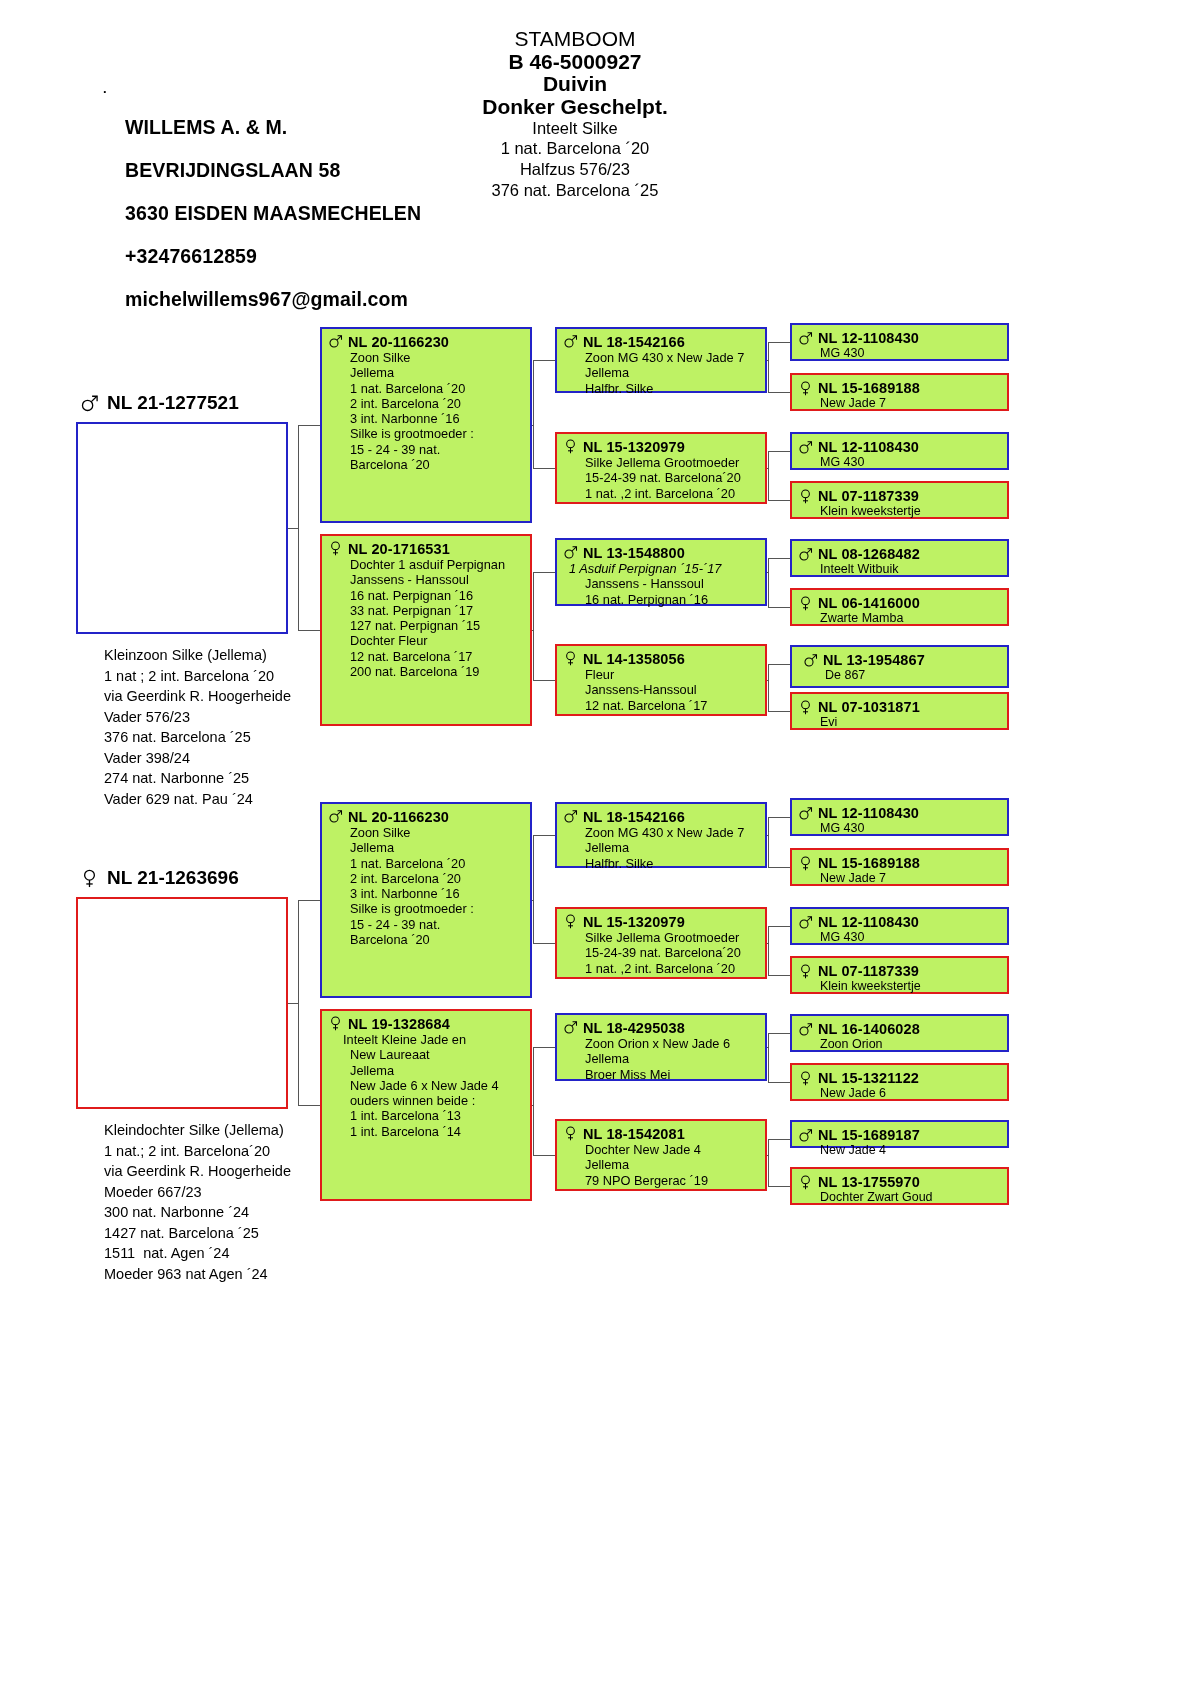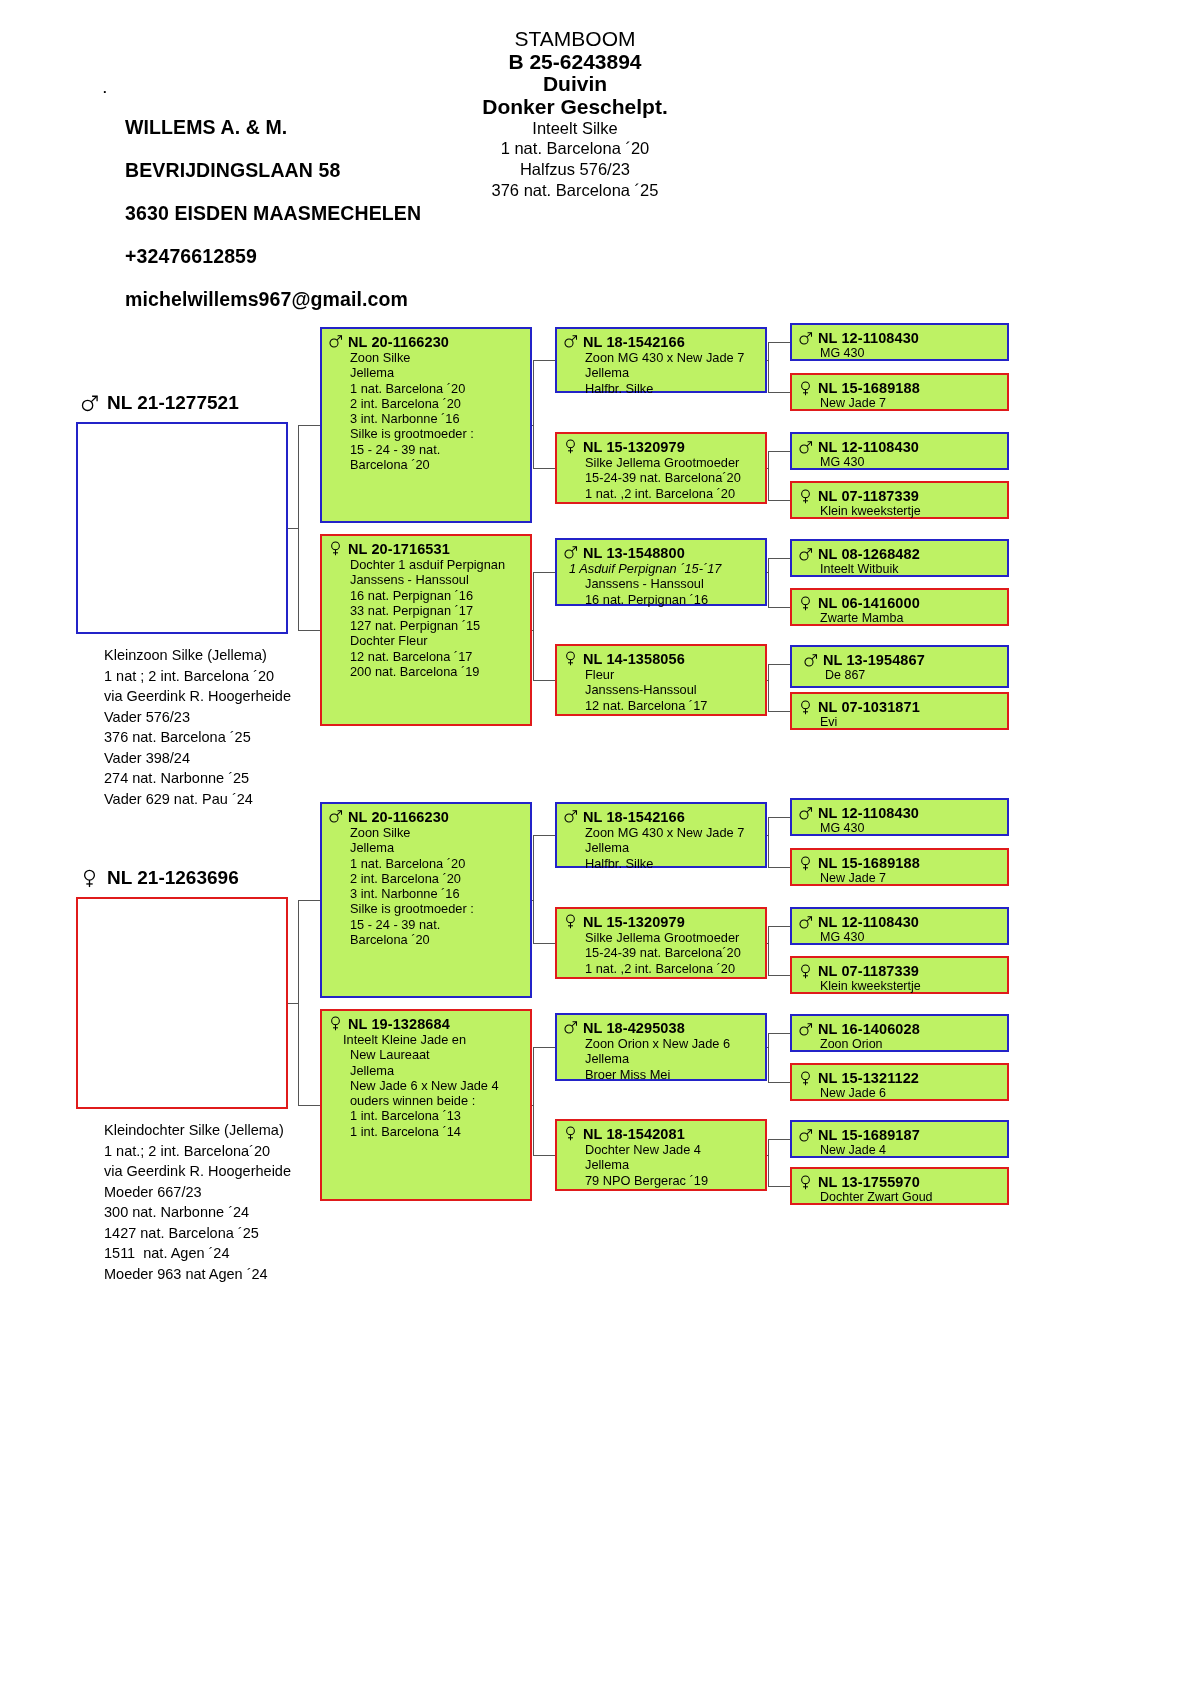--- a/index.html
+++ b/index.html
@@ -114,21 +114,21 @@
     <span class="dot">.</span>
     <span>WILLEMS A. &amp; M.</span><br>
     <span>BEVRIJDINGSLAAN 58</span><br>
     <span>3630 EISDEN MAASMECHELEN</span><br>
     <span>+32476612859</span><br>
     <span>michelwillems967@gmail.com</span>
   </div>
 
   <div class="title">
     <div class="t1">STAMBOOM</div>
-    <div class="t2">B 25-6243894</div>
+    <div class="t2">B 46-5000927</div>
     <div class="t3">Duivin</div>
     <div class="t4">Donker Geschelpt.</div>
     <div class="t5">Inteelt Silke</div>
     <div class="t6">1 nat. Barcelona ´20</div>
     <div class="t6">Halfzus 576/23</div>
     <div class="t6">376 nat. Barcelona ´25</div>
   </div>
 
   <div id="tree-layer">
       <div class="rootlabel" style="left: 80px; top: 392px;">
@@ -557,21 +557,21 @@
             <svg width="15" height="15" viewBox="0 0 16 16">
               <circle cx="8" cy="5.2" r="4.1" fill="none" stroke="#000" stroke-width="1.1"></circle>
               <line x1="8" y1="9.3" x2="8" y2="15.2" stroke="#000" stroke-width="1.1"></line>
               <line x1="5.3" y1="12.6" x2="10.7" y2="12.6" stroke="#000" stroke-width="1.1"></line>
             </svg>
           </span>
           <span class="ring">NL 15-1321122</span>
         </div>
         <div class="ln">New Jade 6</div>
       </div>
-      <div class="bx compact" style="left: 790px; top: 1120px; width: 219px; height: 38px;">
+      <div class="bx compact" style="left: 790px; top: 1120px; width: 219px; height: 28px;">
         <div class="hdr">
           <span class="sx">
             <svg width="15" height="15" viewBox="0 0 16 16">
               <circle cx="6.4" cy="9.6" r="4.3" fill="none" stroke="#000" stroke-width="1.1"></circle>
               <line x1="9.6" y1="6.4" x2="14.2" y2="1.9" stroke="#000" stroke-width="1.1"></line>
               <polyline points="10.2,1.9 14.4,1.9 14.4,6.0" fill="none" stroke="#000" stroke-width="1.1"></polyline>
             </svg>
           </span>
           <span class="ring">NL 15-1689187</span>
         </div>

